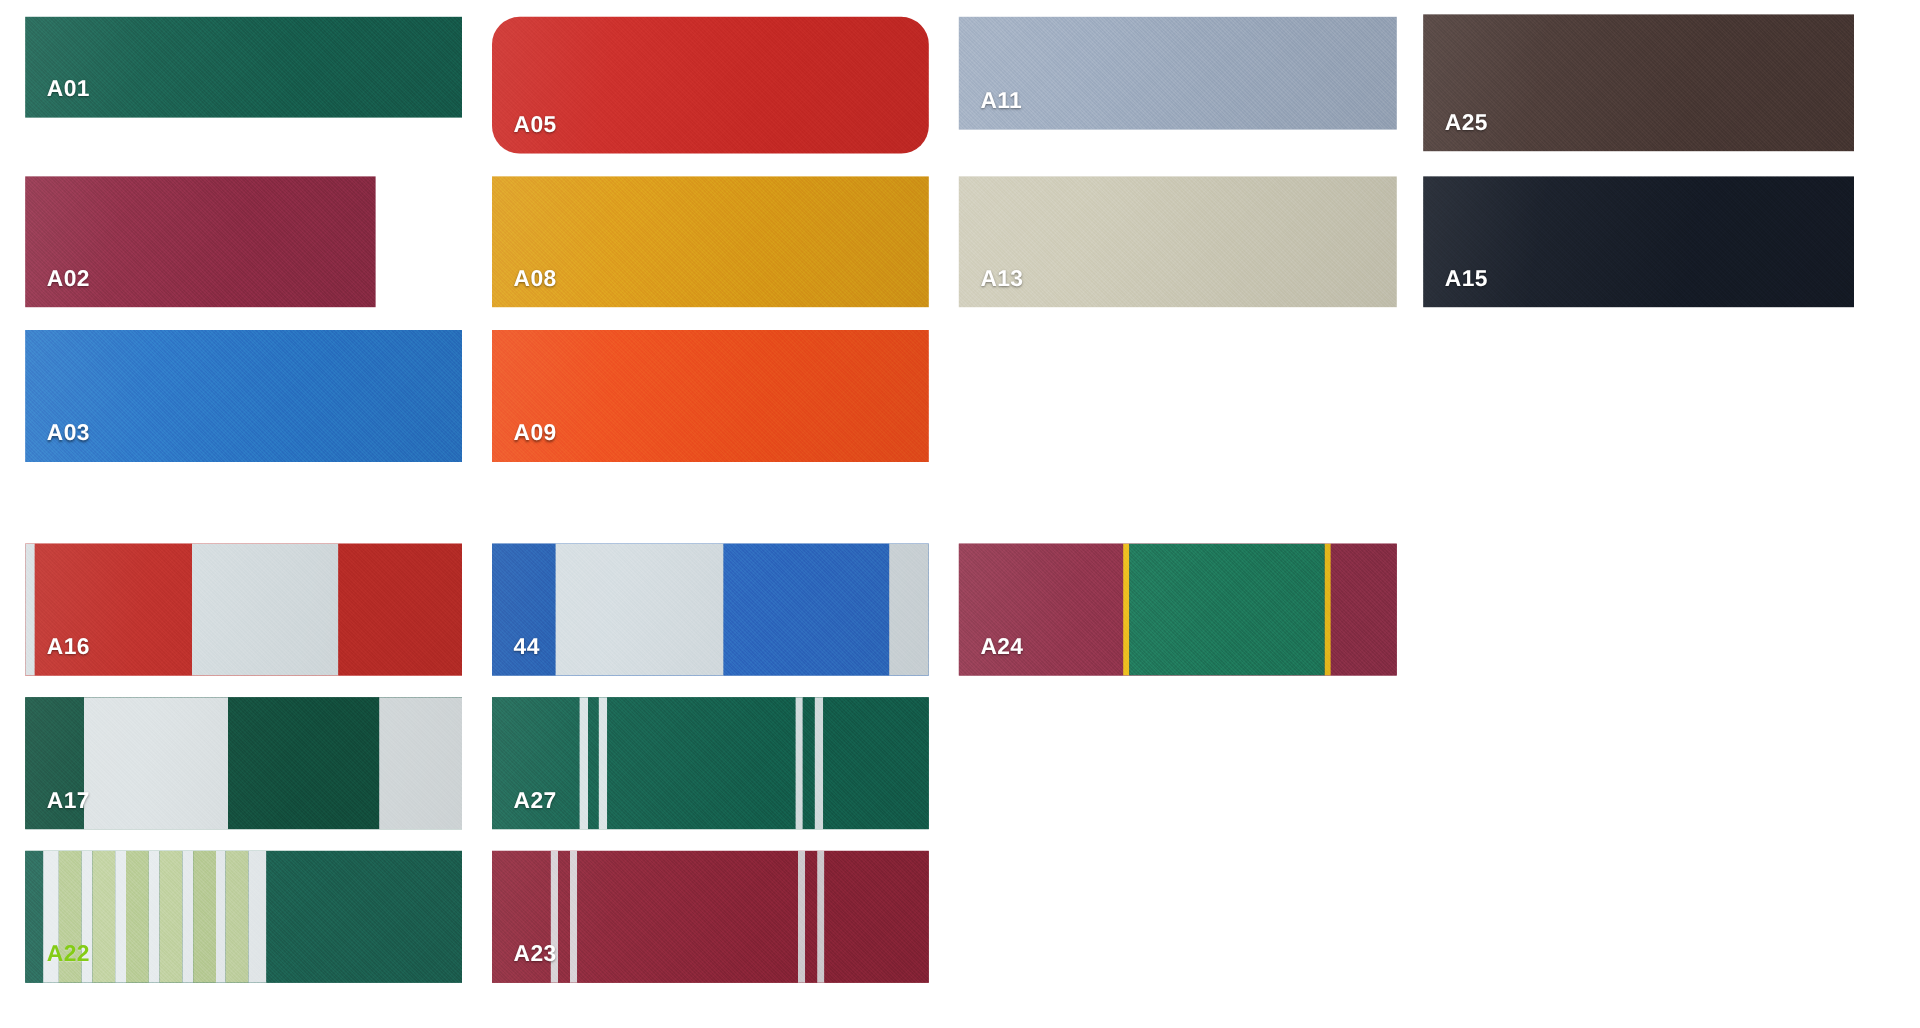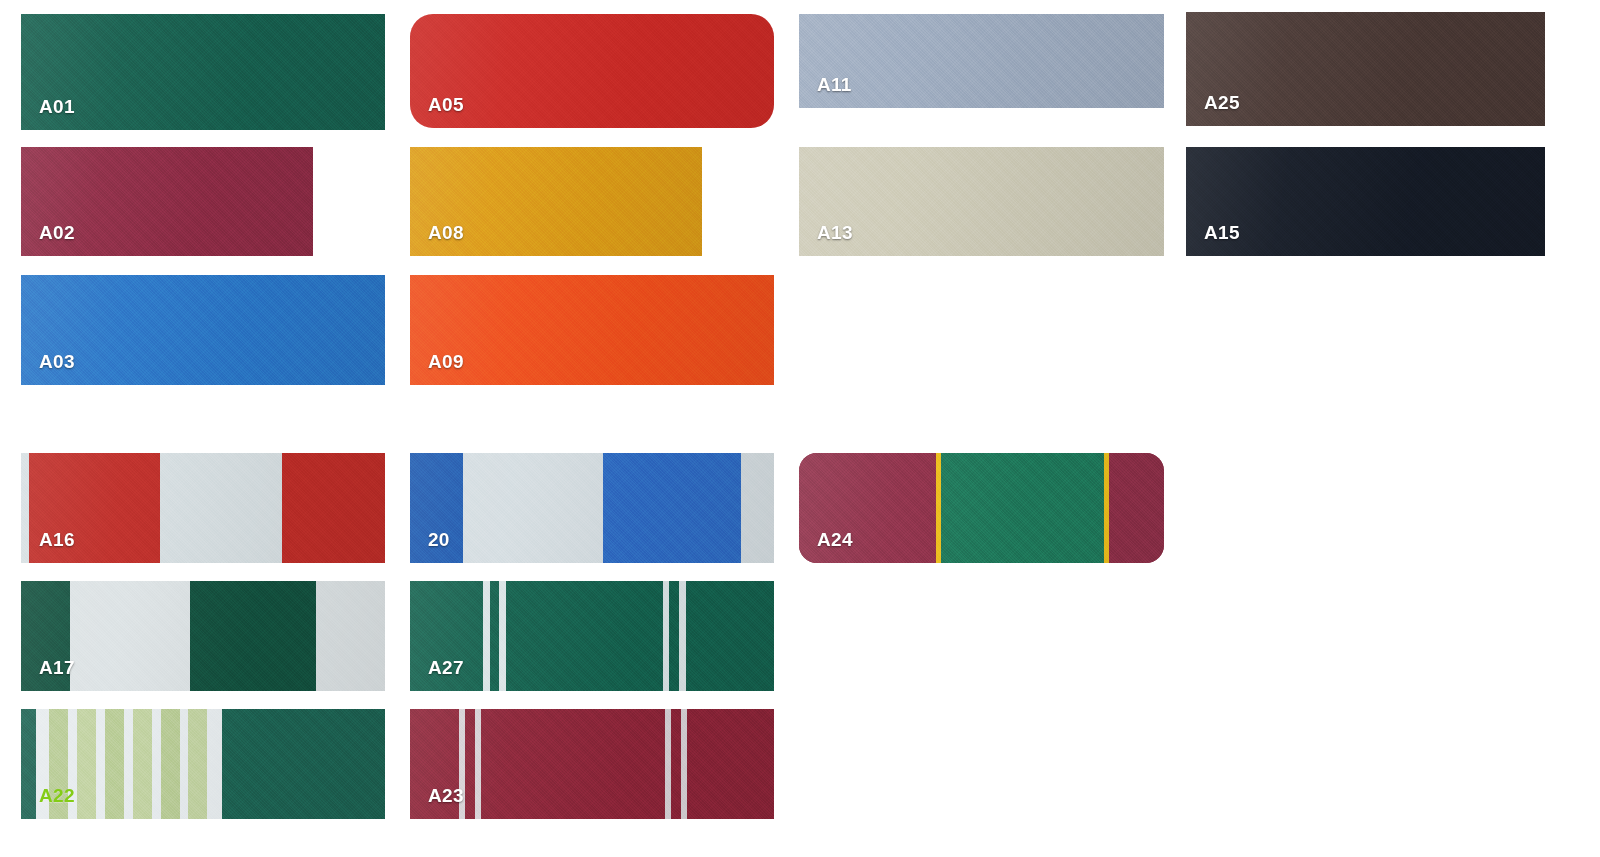--- a/index.html
+++ b/index.html
@@ -87,21 +87,21 @@
   }
   .label.dark {
     color: #84cc16;
     text-shadow: 0 1px 1px rgba(255,255,255,0.35);
   }
 </style>
 </head>
 <body>
 
 <div id="board" style="background: rgb(255, 255, 255);">
-    <div class="swatch" style="left: 21px; top: 14px; width: 364px; height: 116px; background: rgb(23, 96, 79);">
+    <div class="swatch" style="left: 21px; top: 14px; width: 364px; height: 84px; background: rgb(23, 96, 79);">
       <div class="weave"></div>
       <div class="sheen"></div>
       <div class="label light">A01</div>
     </div>
     <div class="swatch" style="left: 410px; top: 14px; width: 364px; height: 114px; background: rgb(204, 42, 38); border-radius: 23px;">
       <div class="weave"></div>
       <div class="sheen"></div>
       <div class="label light">A05</div>
     </div>
     <div class="swatch" style="left: 799px; top: 14px; width: 365px; height: 94px; background: rgb(159, 173, 193);">
@@ -112,21 +112,21 @@
     <div class="swatch" style="left: 1186px; top: 12px; width: 359px; height: 114px; background: rgb(74, 57, 53);">
       <div class="weave"></div>
       <div class="sheen"></div>
       <div class="label light">A25</div>
     </div>
     <div class="swatch" style="left: 21px; top: 147px; width: 292px; height: 109px; background: rgb(143, 44, 70);">
       <div class="weave"></div>
       <div class="sheen"></div>
       <div class="label light">A02</div>
     </div>
-    <div class="swatch" style="left: 410px; top: 147px; width: 292px; height: 109px; background: rgb(221, 157, 24);">
+    <div class="swatch" style="left: 410px; top: 147px; width: 364px; height: 109px; background: rgb(221, 157, 24);">
       <div class="weave"></div>
       <div class="sheen"></div>
       <div class="label light">A08</div>
     </div>
     <div class="swatch" style="left: 799px; top: 147px; width: 365px; height: 109px; background: rgb(207, 204, 185);">
       <div class="weave"></div>
       <div class="sheen"></div>
       <div class="label light">A13</div>
     </div>
     <div class="swatch" style="left: 1186px; top: 147px; width: 359px; height: 109px; background: rgb(21, 27, 38);">
@@ -157,23 +157,23 @@
     </div>
     <div class="swatch" style="left: 410px; top: 453px; width: 364px; height: 110px; background: rgb(31, 91, 176);">
       <div class="stripes">
         <i style="background: rgb(31, 91, 176); width: 14.5%;"></i>
         <i style="background: rgb(214, 222, 226); width: 38.5%;"></i>
         <i style="background: rgb(47, 108, 196); width: 38%;"></i>
         <i style="background: rgb(214, 222, 226); width: 9%;"></i>
       </div>
       <div class="weave"></div>
       <div class="sheen"></div>
-      <div class="label light">20</div>
-    </div>
-    <div class="swatch" style="left: 799px; top: 453px; width: 365px; height: 110px; background: rgb(143, 48, 73); border-radius: 18px;">
+      <div class="label light">44</div>
+    </div>
+    <div class="swatch" style="left: 799px; top: 453px; width: 365px; height: 110px; background: rgb(143, 48, 73);">
       <div class="stripes">
         <i style="background: rgb(143, 48, 73); width: 37.5%;"></i>
         <i style="background: rgb(239, 192, 29); width: 1.5%;"></i>
         <i style="background: rgb(31, 122, 92); width: 44.5%;"></i>
         <i style="background: rgb(239, 192, 29); width: 1.5%;"></i>
         <i style="background: rgb(143, 48, 73); width: 15%;"></i>
       </div>
       <div class="weave"></div>
       <div class="sheen"></div>
       <div class="label light">A24</div>

